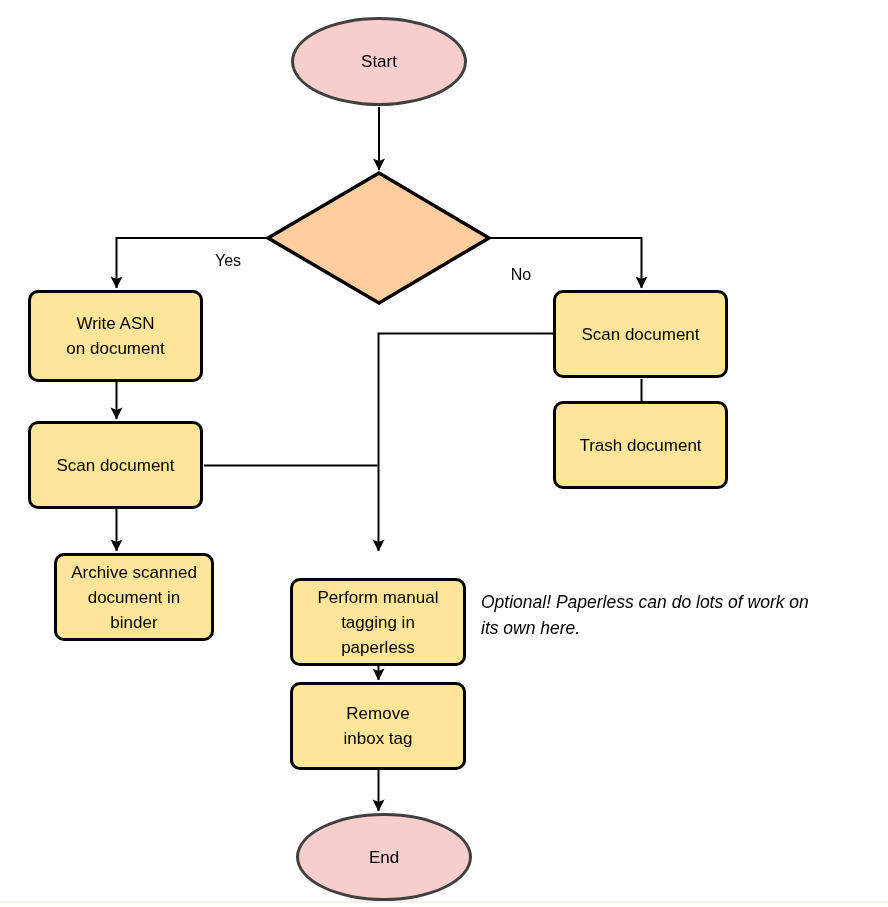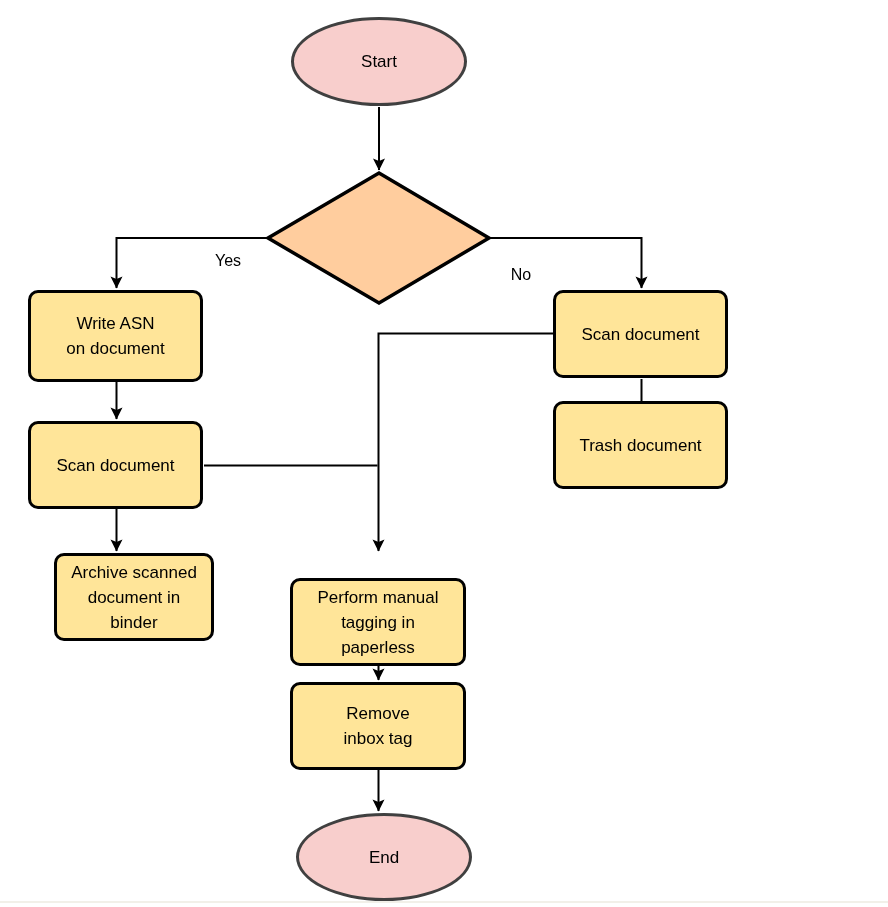--- a/index.html
+++ b/index.html
@@ -86,20 +86,22 @@
   <div class="node process" style="left:553px; top:401px; width:175px; height:88px;">
     <span>Trash document</span>
   </div>
 
   <div class="node process" style="left:290px; top:553px; width:176px; height:88px;margin-top:25px;">
     <span>Perform manual
 tagging in
 paperless</span>
   </div>
 
+  <div class="note" style="left:481px; top:589px; width:404px;">Optional! Paperless can do lots of work on
+its own here.</div>
 
   <div class="node process" style="left:290px; top:682px; width:176px; height:88px;">
     <span>Remove
 inbox tag</span>
   </div>
 
   <div class="node terminator" style="left:296px; top:813px; width:176px; height:88px;">
     <span>End</span>
   </div>
 

